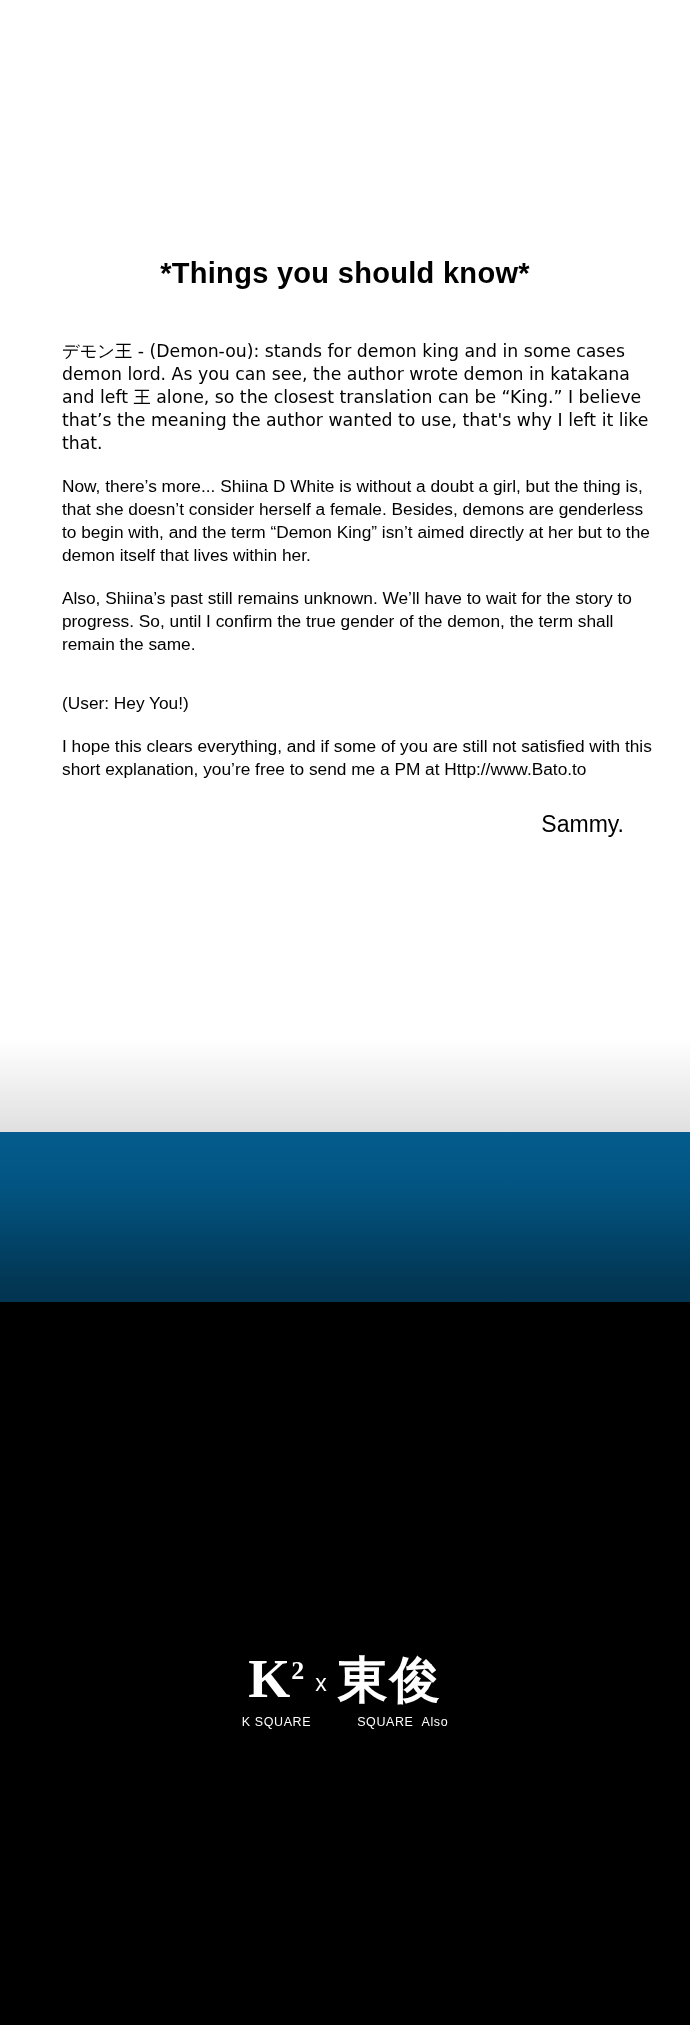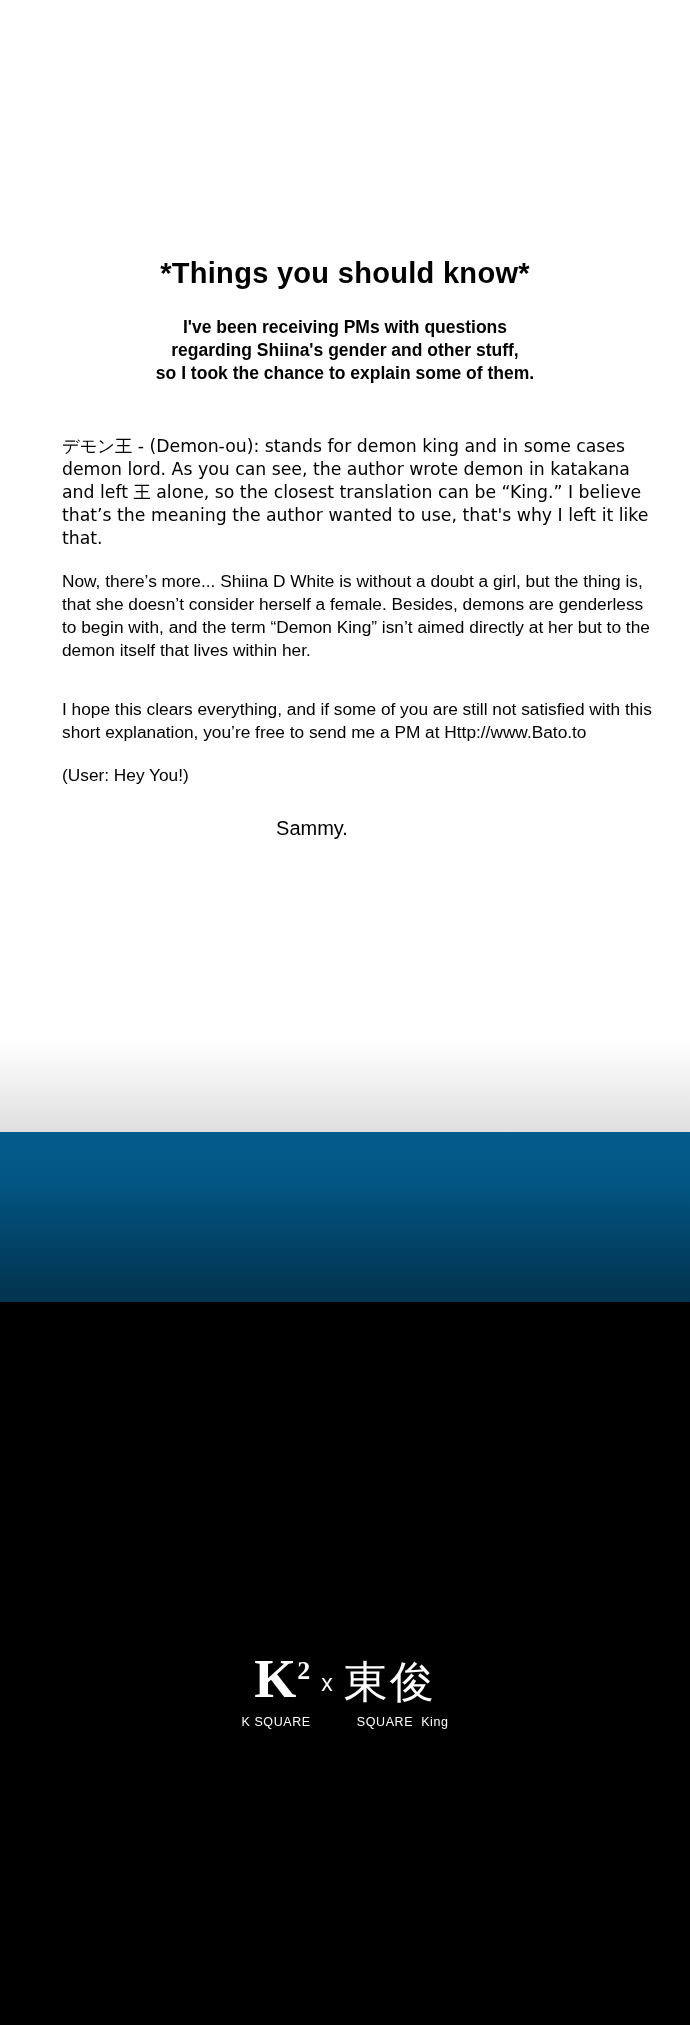--- a/index.html
+++ b/index.html
@@ -63,24 +63,24 @@
   .para {
     margin: 0 0 20px 0;
   }
   .gap-big {
     height: 16px;
   }
   .p-first {
     margin-top: 50px;
   }
   .signature {
-    text-align: center;
+    text-align: right;
     padding: 0 66px 0 0;
     margin-top: 30px;
-    font-size: 20px;
+    font-size: 23px;
     color: #000;
     font-weight: 500;
   }
   
   .dither {
     position: absolute;
     left: 0;
     top: 1025px;
     width: 690px;
     height: 330px;
@@ -121,22 +121,22 @@
   }
   .logo-main .x {
     font-size: 23px;
     padding: 0 10px;
     vertical-align: middle;
     font-family: "Liberation Sans", sans-serif;
     font-weight: normal;
   }
   .logo-main .kanji {
     font-family: "DejaVu Sans", sans-serif;
-    font-size: 44px;
-    font-weight: normal;
+    font-size: 50px;
+    font-weight: bold;
     letter-spacing: 2px;
   }
   .logo-sub {
     margin-top: 9px;
     font-size: 12.5px;
     letter-spacing: 0.6px;
     white-space: nowrap;
   }
   .logo-sub .left {
     padding-right: 46px;
@@ -153,32 +153,28 @@
 <body>
 
 <div class="page">
 
   <div class="paper"></div>
 
   <div class="content">
 
     <div class="title">*Things you should know*</div>
 
-    <div class="intro">
-      <div>I've been receiving PMs with questions</div>
-      <div>regarding Shiina's gender and other stuff,</div>
-      <div>so I took the chance to explain some of them.</div>
-    </div>
 
     <div class="body-block">
       <p class="para p-first jp">デモン王 - (Demon-ou): stands for demon king and in some cases demon lord. As you can see, the author wrote demon in katakana and left 王 alone, so the closest translation can be “King.” I  believe that’s the meaning the author wanted to use, that's why I left it like that.</p>
       <p class="para">Now, there’s more... Shiina D White is without a doubt a girl, but the thing is, that she doesn’t consider herself a female. Besides, demons are genderless to begin with, and the term “Demon King” isn’t aimed directly at her but to the demon itself that lives within her.</p>
+      <p class="para">Also, Shiina’s past still remains unknown. We’ll have to wait for the story to progress. So, until I confirm the true gender of the demon, the term shall remain the same.</p>
       <div class="gap-big"></div>
+      <p class="para">(User: Hey You!)</p>
       <p class="para">I hope this clears everything, and if some of you are still not satisfied with this short explanation, you’re free to send me a PM at Http://www.Bato.to</p>
-      <p class="para">(User: Hey You!)</p>
     </div>
 
     <div class="signature">Sammy.</div>
   </div>
 
   <svg class="dither" viewBox="0 0 690 330" preserveAspectRatio="none">
     <defs>
       <linearGradient id="fadeToBlack" x1="0" y1="0" x2="0" y2="1">
         <stop offset="0%" stop-color="#000000" stop-opacity="0"></stop>
         <stop offset="45%" stop-color="#000000" stop-opacity="0.35"></stop>
@@ -203,17 +199,17 @@
     <ellipse cx="345" cy="345" rx="300" ry="135" fill="url(#valley)" opacity="0.55"></ellipse>
   </svg>
 
   <div class="black-bottom"></div>
 
   <div class="logo">
     <div class="logo-main">
       <span class="k">K</span><span class="sup">2</span><span class="x">x</span><span class="kanji">東俊</span>
     </div>
     <div class="logo-sub">
-      <span class="left">K SQUARE</span><span class="right-a">SQUARE</span><span>King</span>
+      <span class="left">K SQUARE</span><span class="right-a">SQUARE</span><span>Also</span>
     </div>
   </div>
 
 </div>
 
 </body></html>

